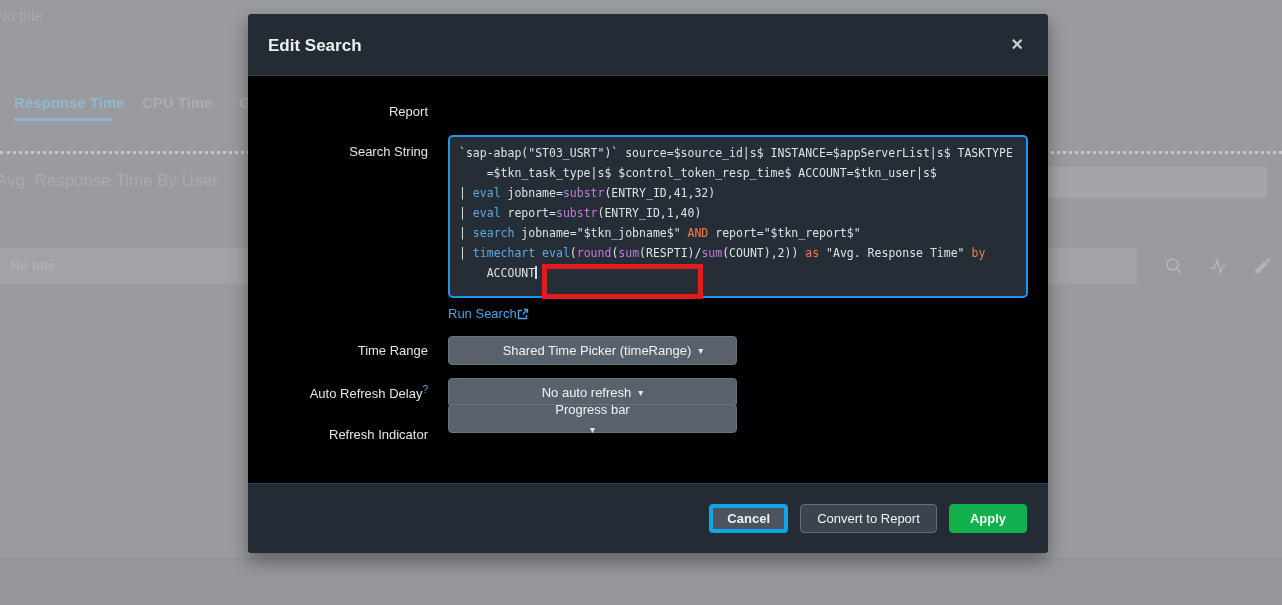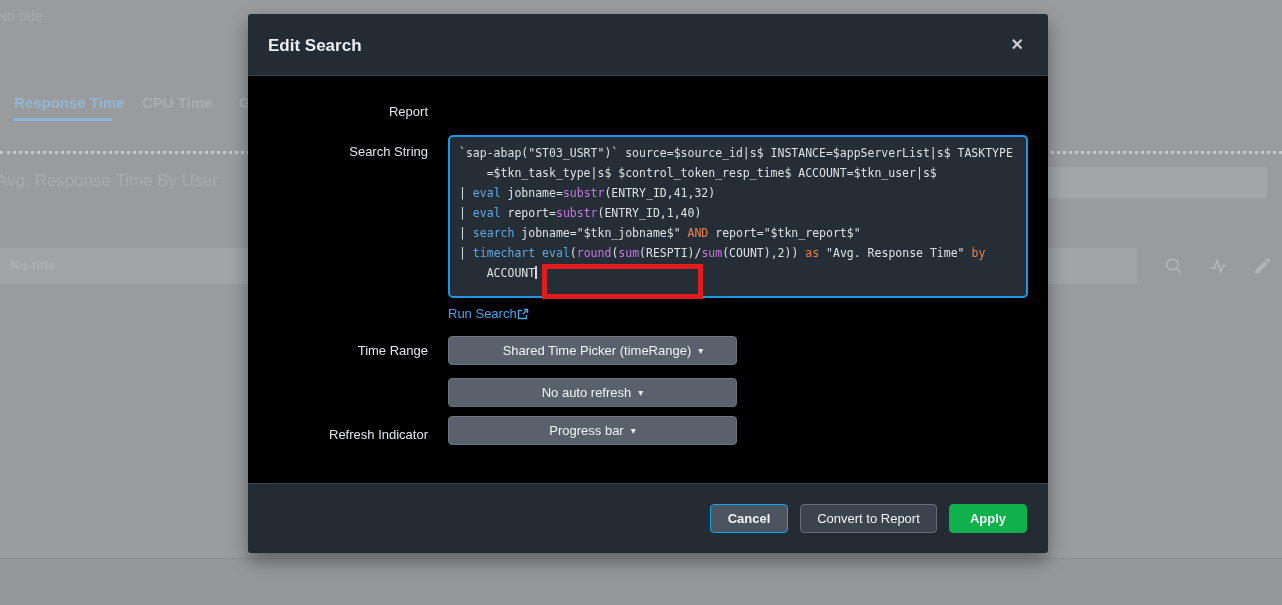--- a/index.html
+++ b/index.html
@@ -55,21 +55,21 @@
   .dropdown { position:absolute; left:200px; width:289px; height:29px; background:#59626c;
               border:1px solid #6a737d; border-radius:4px; color:#f0f2f4; font-size:13px;
               display:flex; align-items:center; justify-content:center; gap:7px; cursor:pointer; }
   .dropdown .caret { font-size:10px; color:#e6e9eb; }
 
   .title-input { position:absolute; left:200px; top:84px; width:580px; height:27px;
                  background:transparent; border:none; outline:none; color:#e2e5e8; font-size:13px; }
 
   .btn { height:29px; border-radius:4px; font-size:13px; font-weight:700; color:#f2f4f6;
          display:flex; align-items:center; justify-content:center; cursor:pointer; padding:0 14px; }
-  .btn-cancel { min-width:78px; background:#4b545f; border:1px solid #0ea5e9; }
+  .btn-cancel { min-width:78px; background:#4b545f; border:4px solid #0ea5e9; }
   .btn-convert { min-width:137px; background:#3a434e; border:1px solid #656e78; font-weight:400; }
   .btn-apply { min-width:78px; background:#10b04c; border:1px solid #10b04c; }
 
   svg { display:block; }
 </style>
 </head>
 <body>
 
 <div id="screen">
 
@@ -139,27 +139,30 @@
         </svg>
       </span>
     </div>
 
     <div class="field-label" style="top:329px;">Time Range</div>
     <div class="dropdown" style="top:322px;padding-left:21px;">
       <span>Shared Time Picker (timeRange)</span>
       <span class="caret">▾</span>
     </div>
 
+    <div class="field-label" style="top:370px;">
+      <span>Auto Refresh Delay</span><sup>?</sup>
+    </div>
     <div class="dropdown" style="top:364px;">
       <span>No auto refresh</span>
       <span class="caret">▾</span>
     </div>
 
     <div class="field-label" style="top:413px;">Refresh Indicator</div>
-    <div class="dropdown" style="top:402px;">
+    <div class="dropdown" style="top:390px;flex-direction:column;">
       <span>Progress bar</span>
       <span class="caret">▾</span>
     </div>
 
     <div class="modal-footer">
       <div class="btn btn-cancel">Cancel</div>
       <div class="btn btn-convert">Convert to Report</div>
       <div class="btn btn-apply">Apply</div>
     </div>
 

